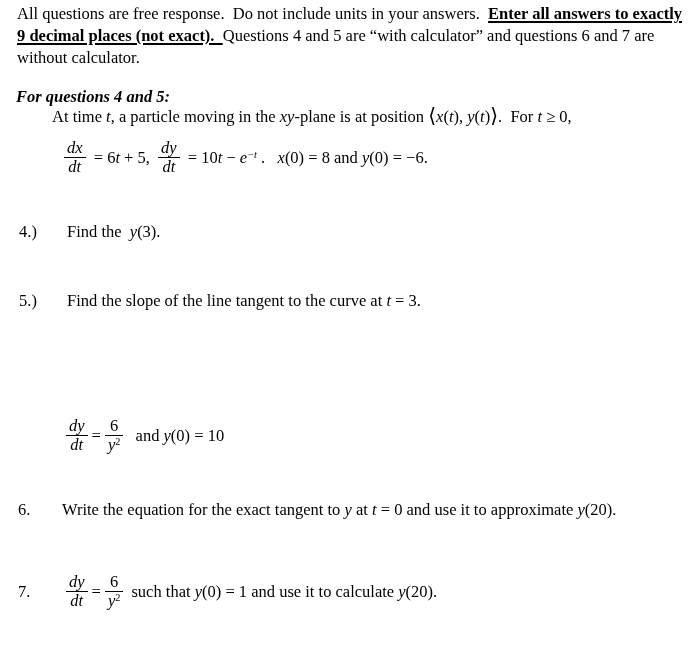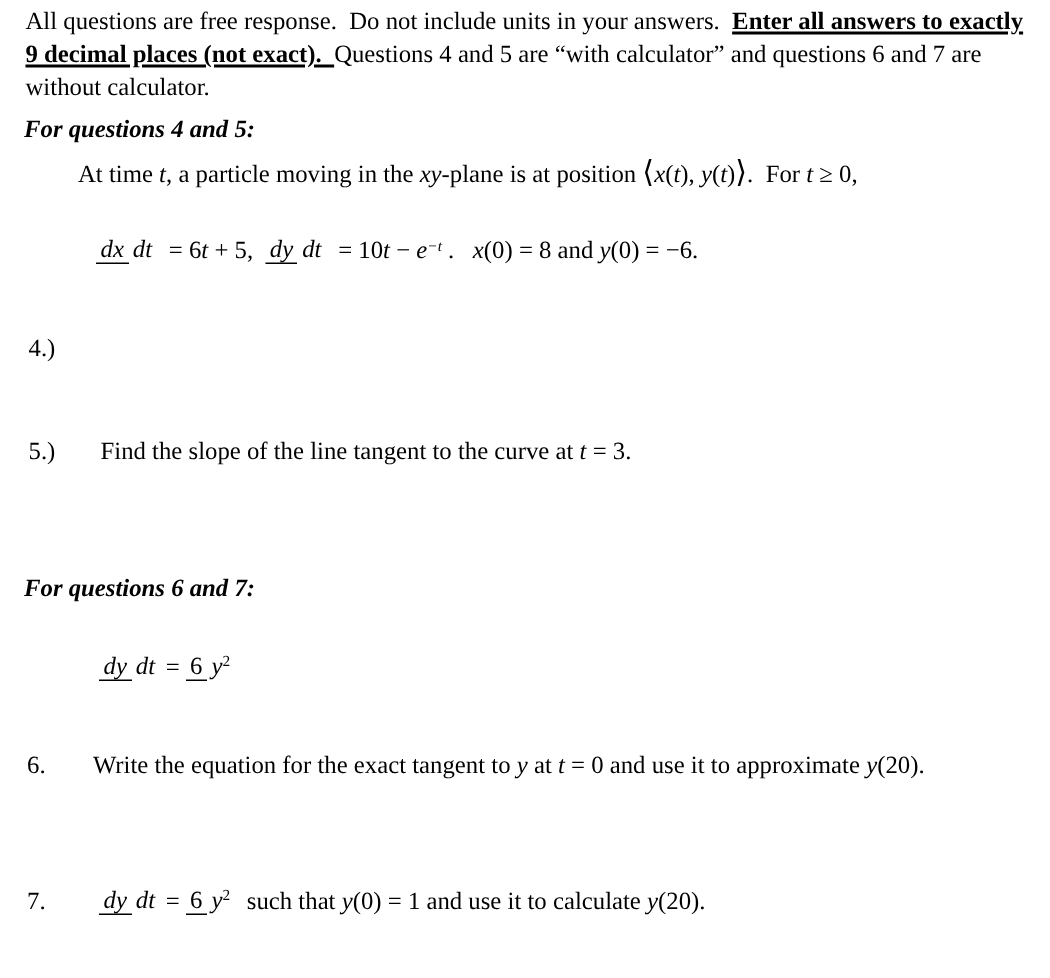--- a/index.html
+++ b/index.html
@@ -13,77 +13,78 @@
   .bu{font-weight:bold;text-decoration:underline;text-decoration-thickness:1.5px;text-underline-offset:2px;}
   .heading{font-weight:bold;font-style:italic;line-height:22px;}
   .seg{white-space:pre;}
   .seg-n{}
   .seg-i{font-style:italic;}
   .seg-sup{font-size:62%;position:relative;top:-0.5em;}
   .seg-isup{font-style:italic;font-size:62%;position:relative;top:-0.5em;}
   .seg-br{font-size:122%;}
   .mathline{line-height:22px;}
   .formula{display:flex;align-items:center;}
-  .frac{display:inline-flex;flex-direction:row;margin:18px 4px;}
+  .frac{display:inline-flex;flex-direction:column;margin:0 4px;}
   .frac .num{display:block;text-align:center;padding:0 3px;border-bottom:1.3px solid #000;line-height:1.12;}
   .frac .den{display:block;text-align:center;padding:0 3px;line-height:1.12;}
   .qrow{display:flex;align-items:baseline;line-height:22px;}
   .qrow7{display:flex;align-items:center;}
   .qnum45{flex:0 0 48px;}
   .qnum67{flex:0 0 44px;}
 </style>
 </head>
 <body>
 
 <div class="page">
 
   <div class="block" style="left:17px;top:3px;">
     <div class="line"><span class="seg">All questions are free response.  Do not include units in your answers.  </span><span class="seg bu">Enter all answers to exactly</span></div>
     <div class="line"><span class="seg bu">9 decimal places (not exact).  </span><span class="seg">Questions 4 and 5 are “with calculator” and questions 6 and 7 are</span></div>
     <div class="line"><span class="seg">without calculator.</span></div>
   </div>
 
-  <div class="block heading" style="left:16px;top:75px;">For questions 4 and 5:</div>
+  <div class="block heading" style="left:16px;top:86px;">For questions 4 and 5:</div>
 
   <div class="block mathline" style="left:52px;top:104px;"><span class="seg seg-n">At time </span><span class="seg seg-i">t</span><span class="seg seg-n">, a particle moving in the </span><span class="seg seg-i">xy</span><span class="seg seg-n">-plane is at position </span><span class="seg seg-br">⟨</span><span class="seg seg-i">x</span><span class="seg seg-n">(</span><span class="seg seg-i">t</span><span class="seg seg-n">), </span><span class="seg seg-i">y</span><span class="seg seg-n">(</span><span class="seg seg-i">t</span><span class="seg seg-n">)</span><span class="seg seg-br">⟩</span><span class="seg seg-n">.  For </span><span class="seg seg-i">t</span><span class="seg seg-n"> ≥ 0,</span></div>
 
   <div class="block formula" style="left:60px;top:139px;">
     <span class="frac">
         <span class="num"><span class="seg seg-i">dx</span></span>
         <span class="den"><span class="seg seg-i">dt</span></span>
       </span>
     <span><span class="seg seg-n"> = 6</span><span class="seg seg-i">t</span><span class="seg seg-n"> + 5, </span></span>
     <span class="frac">
         <span class="num"><span class="seg seg-i">dy</span></span>
         <span class="den"><span class="seg seg-i">dt</span></span>
       </span>
     <span><span class="seg seg-n"> = 10</span><span class="seg seg-i">t</span><span class="seg seg-n"> − </span><span class="seg seg-i">e</span><span class="seg seg-isup">−t</span><span class="seg seg-n"> .   </span><span class="seg seg-i">x</span><span class="seg seg-n">(0) = 8 and </span><span class="seg seg-i">y</span><span class="seg seg-n">(0) = −6.</span></span>
   </div>
 
   <div class="block qrow" style="left:19px;top:221px;">
     <span class="qnum45">4.)</span>
+    <span><span class="seg seg-n">Find the  </span><span class="seg seg-i">y</span><span class="seg seg-n">(3).</span></span>
   </div>
 
   <div class="block qrow" style="left:19px;top:290px;">
     <span class="qnum45">5.)</span>
     <span><span class="seg seg-n">Find the slope of the line tangent to the curve at </span><span class="seg seg-i">t</span><span class="seg seg-n"> = 3.</span></span>
   </div>
 
-  <div class="block heading" style="left:16px;top:381px;">For questions 6 and 7:</div>
 
   <div class="block formula" style="left:62px;top:417px;">
     <span class="frac">
         <span class="num"><span class="seg seg-i">dy</span></span>
         <span class="den"><span class="seg seg-i">dt</span></span>
       </span>
     <span><span class="seg seg-n">=</span></span>
     <span class="frac">
         <span class="num"><span class="seg seg-n">6</span></span>
         <span class="den"><span class="seg seg-i">y</span><span class="seg seg-sup">2</span></span>
       </span>
+    <span><span class="seg seg-n">  and </span><span class="seg seg-i">y</span><span class="seg seg-n">(0) = 10</span></span>
   </div>
 
   <div class="block qrow" style="left:18px;top:499px;">
     <span class="qnum67">6.</span>
     <span><span class="seg seg-n">Write the equation for the exact tangent to </span><span class="seg seg-i">y</span><span class="seg seg-n"> at </span><span class="seg seg-i">t</span><span class="seg seg-n"> = 0 and use it to approximate </span><span class="seg seg-i">y</span><span class="seg seg-n">(20).</span></span>
   </div>
 
   <div class="block qrow7" style="left:18px;top:573px;">
     <span class="qnum67">7.</span>
     <span class="frac">

